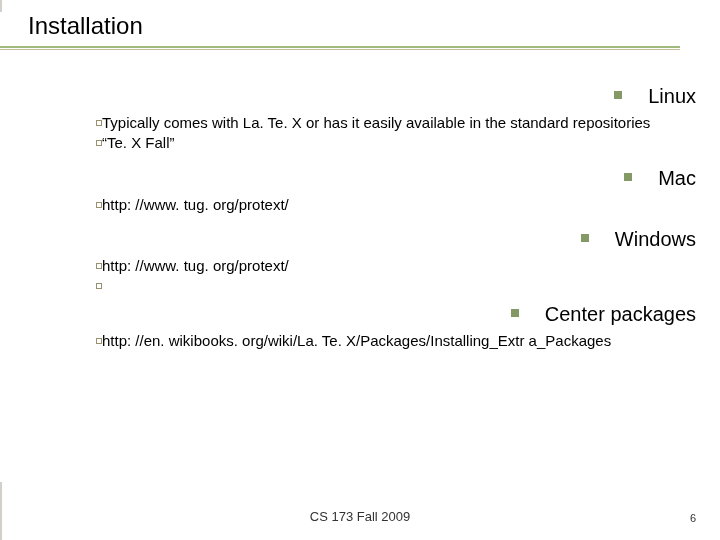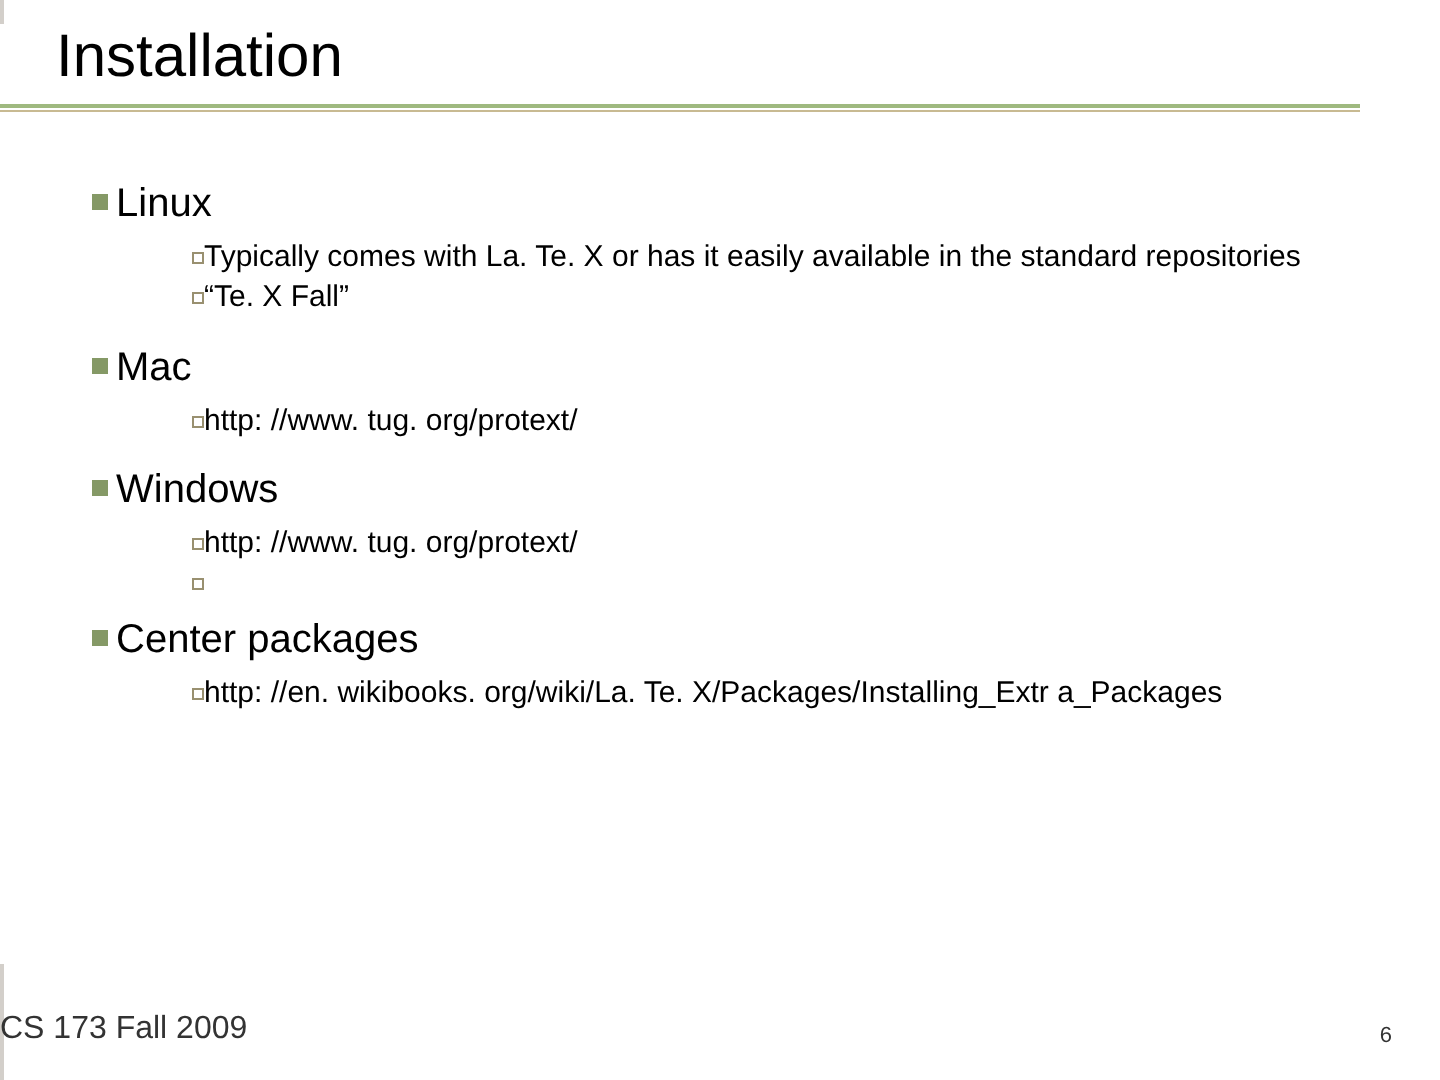--- a/index.html
+++ b/index.html
@@ -14,21 +14,21 @@
     .slide {
       width: 720px;
       height: 540px;
       padding: 0;
       position: relative;
     }
     .title-block {
       padding: 12px 0 0 28px;
     }
     .title {
-      font-size: 30px;
+      font-size: 24px;
       font-weight: normal;
       color: #000;
       margin-bottom: 6px;
     }
     .underline-container {
       position: relative;
       height: 4px;
       width: 680px;
       margin-left: -28px;
     }
@@ -48,22 +48,23 @@
     }
     .content {
       padding: 34px 24px 0 28px;
     }
     .l1 {
       margin-bottom: 2px;
     }
     .l1-row {
       display: flex;
       align-items: flex-start;
-      gap: 4px;
+      gap: 26px;
       padding-left: 18px;
+      justify-content: flex-end;
     }
     .l1-bullet {
       width: 8px; height: 8px;
       background: #859966;
       flex: 0 0 auto;
       margin-top: 7px;
     }
     .l1-text {
       font-size: 20px;
       color: #000;
@@ -90,22 +91,22 @@
       line-height: 1.25;
     }
     .link {
       color: #000;
     }
     .footer-center {
       position: absolute;
       bottom: 16px;
       left: 0;
       width: 100%;
-      text-align: left;
-      font-size: 16px;
+      text-align: center;
+      font-size: 13px;
       color: #333;
     }
     .footer-right {
       position: absolute;
       bottom: 16px;
       right: 24px;
       font-size: 11px;
       color: #333;
     }
     .edge-grey {

